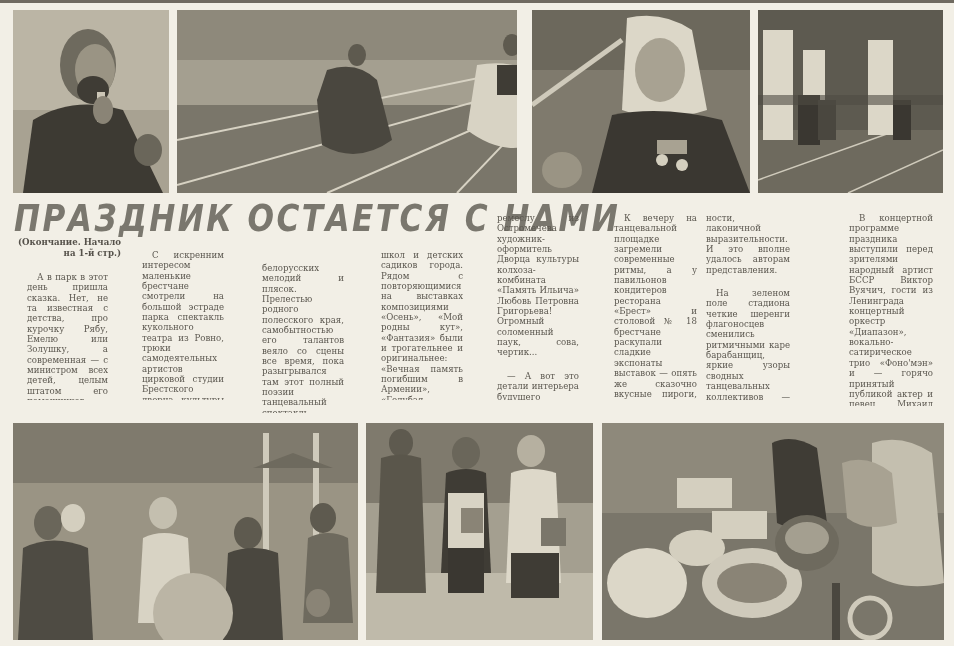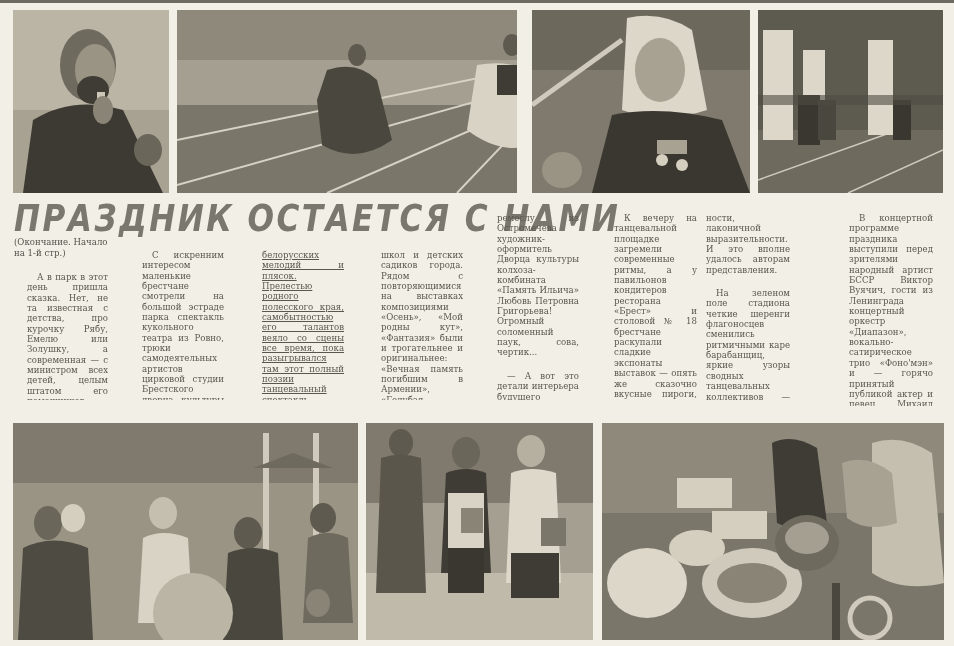--- a/index.html
+++ b/index.html
@@ -31,22 +31,22 @@
       position: absolute;
       font-size: 8.6px; line-height: 10.35px;
       text-align: justify;
       color: #5b574f;
       overflow: hidden;
     }
     .col p { margin: 13px; text-indent: 10px; }
     .col p.noindent { text-indent: 0; }
     .lead {
       font-family: "DejaVu Serif", serif;
-      font-weight: normal; font-size: 8.6px; line-height: 11px;
-      text-align: left; color: #55514a;
+      font-weight: bold; font-size: 8.6px; line-height: 11px;
+      text-align: right; color: #55514a;
       margin-bottom: 2px;
     }
   </style>
 </head>
 <body>
 
 <div class="topstrip"></div>
 
 <div class="photo" style="left:13px;top:10px;width:156px;height:183px;">
   <svg viewBox="0 0 156 183" preserveAspectRatio="none">
@@ -116,21 +116,21 @@
   <div class="lead">(Окончание. Начало на 1-й стр.)</div>
   <p>А в парк в этот день пришла сказка. Нет, не та известная с детства, про курочку Рябу, Емелю или Золушку, а современная — с министром всех детей, целым штатом его помощников, директоров, начальников, дежурных по «министерству»...</p>
 
 </div>
 
 <div class="col" style="left:129px;top:237px;width:108px;height:163px;">
   <p>С искренним интересом маленькие брестчане смотрели на большой эстраде парка спектакль кукольного театра из Ровно, трюки самодеятельных артистов цирковой студии Брестского дворца культуры профсоюзов.</p>
 
 </div>
 
-<div class="col" style="left:249px;top:237px;width:108px;height:163px;text-decoration:underline;">
+<div class="col" style="left:249px;top:250px;width:108px;height:163px;">
   <p class="noindent">белорусских мелодий и плясок. Прелестью родного полесского края, самобытностью его талантов веяло со сцены все время, пока разыгрывался там этот полный поэзии танцевальный спектакль.</p>
   <p>Не могли не обратить посетители парка внимания на живописно оформленные павильончики профессионально-технических училищ №№ 26, 90, 223, Дворца пионеров, в которых юные мастера демонстрировали, что они умеют в швейном деле, вышивке, вязании, кулинарии, радиоделе, моделизме.</p>
 
 </div>
 
 <div class="col" style="left:368px;top:237px;width:108px;height:163px;">
   <p class="noindent">школ и детских садиков города. Рядом с повторяющимися на выставках композициями «Осень», «Мой родны кут», «Фантазия» были и трогательнее и оригинальнее: «Вечная память погибшим в Армении», «Голубая планета», «Предостережение», «Неравный брак», «Восемь девок, один я...».</p>
 
 </div>
 

